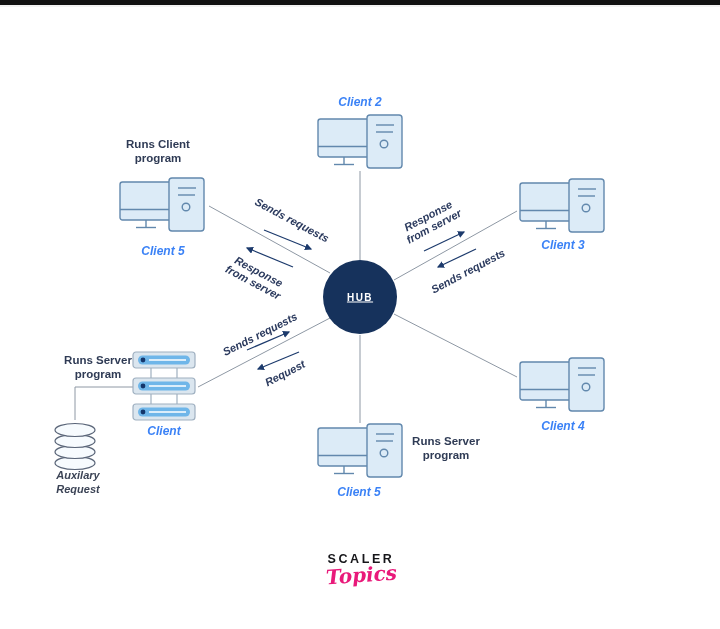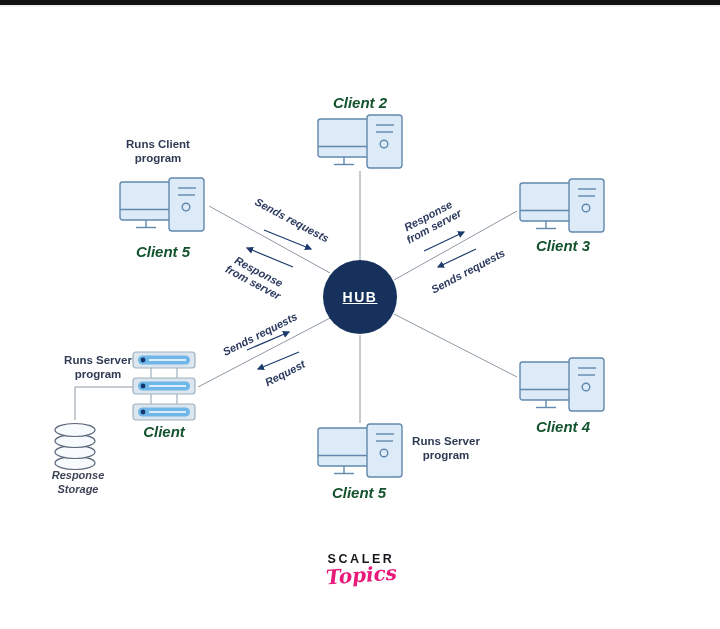--- a/index.html
+++ b/index.html
@@ -17,35 +17,35 @@
   .arrow{stroke:#1c3a6c;stroke-width:1.2;fill:none;}
   .icon-shape{fill:#dcebf7;stroke:#6288ad;stroke-width:1.4;}
   .icon-line{stroke:#6288ad;stroke-width:1.4;fill:none;}
   .srv-outer{fill:#dbe6ef;stroke:#9fb0c0;stroke-width:1.2;}
   .srv-inner{fill:#6fb6e9;stroke:none;}
   .srv-wline{stroke:#ffffff;stroke-width:1.3;}
   .srv-conn{stroke:#9fb0c0;stroke-width:1.2;}
   .db-disc{fill:#f7fbfe;stroke:#5a6578;stroke-width:1.2;}
   .txt{position:absolute;transform:translate(-50%,-50%);text-align:center;}
   .node-label{
-    font-style:italic;font-size:15px;color:#14532d;white-space:nowrap;font-weight:600;
+    font-style:italic;font-size:12px;color:#3b82f6;white-space:nowrap;font-weight:600;
   }
   .annotation{
     font-size:11.5px;color:#2f3b55;line-height:1.25;width:84px;font-weight:600;
   }
   .storage-label{
     font-style:italic;font-size:11px;color:#3c4456;line-height:1.3;width:60px;font-weight:600;
   }
   .edge-label{
     font-style:italic;font-size:11px;font-weight:700;color:#2b3a5e;white-space:nowrap;line-height:1.1;
   }
   .edge-label.wrap{white-space:normal;width:68px;}
   .hub-label{
     position:absolute;left:360px;top:297px;transform:translate(-50%,-50%);
-    color:#fff;font-weight:bold;font-size:14px;letter-spacing:1.5px;text-decoration:underline;
+    color:#fff;font-weight:bold;font-size:10px;letter-spacing:1.5px;text-decoration:underline;
   }
   .logo{position:absolute;left:361px;top:552px;transform:translateX(-50%);text-align:center;width:70px;}
   .logo-brand{font-size:12.5px;font-weight:bold;color:#16161a;letter-spacing:2.6px;white-space:nowrap;}
   .logo-sub{
     font-family:"DejaVu Serif",serif;font-style:italic;font-weight:bold;
     font-size:20px;color:#e9197a;margin-top:-3px;transform:rotate(-4deg);white-space:nowrap;
   }
 </style>
 </head>
 <body>
@@ -129,21 +129,21 @@
   </svg>
 
   <div class="hub-label">HUB</div>
 
   <div class="txt node-label" style="left:360px;top:102px;">Client 2</div>
   <div class="txt node-label" style="left:163px;top:251px;">Client 5</div>
   <div class="txt node-label" style="left:563px;top:245px;">Client 3</div>
   <div class="txt node-label" style="left:563px;top:426px;">Client 4</div>
   <div class="txt node-label" style="left:359px;top:492px;">Client 5</div>
   <div class="txt node-label" style="left:164px;top:431px;">Client</div>
-  <div class="txt storage-label" style="left:78px;top:482px;">Response Storage</div>
+  <div class="txt storage-label" style="left:78px;top:482px;">Auxilary Request</div>
 
   <div class="txt annotation" style="left:158px;top:151px;">Runs Client program</div>
   <div class="txt annotation" style="left:98px;top:367px;">Runs Server program</div>
   <div class="txt annotation" style="left:446px;top:448px;">Runs Server program</div>
 
   <div class="txt edge-label" style="left:292px;top:220px;transform:translate(-50%,-50%) rotate(28deg);">Sends requests</div>
   <div class="txt edge-label wrap" style="left:256px;top:277px;transform:translate(-50%,-50%) rotate(28deg);">Response from server</div>
 
   <div class="txt edge-label wrap" style="left:431px;top:221px;transform:translate(-50%,-50%) rotate(-28deg);">Response from server</div>
   <div class="txt edge-label" style="left:468px;top:271px;transform:translate(-50%,-50%) rotate(-28deg);">Sends requests</div>

